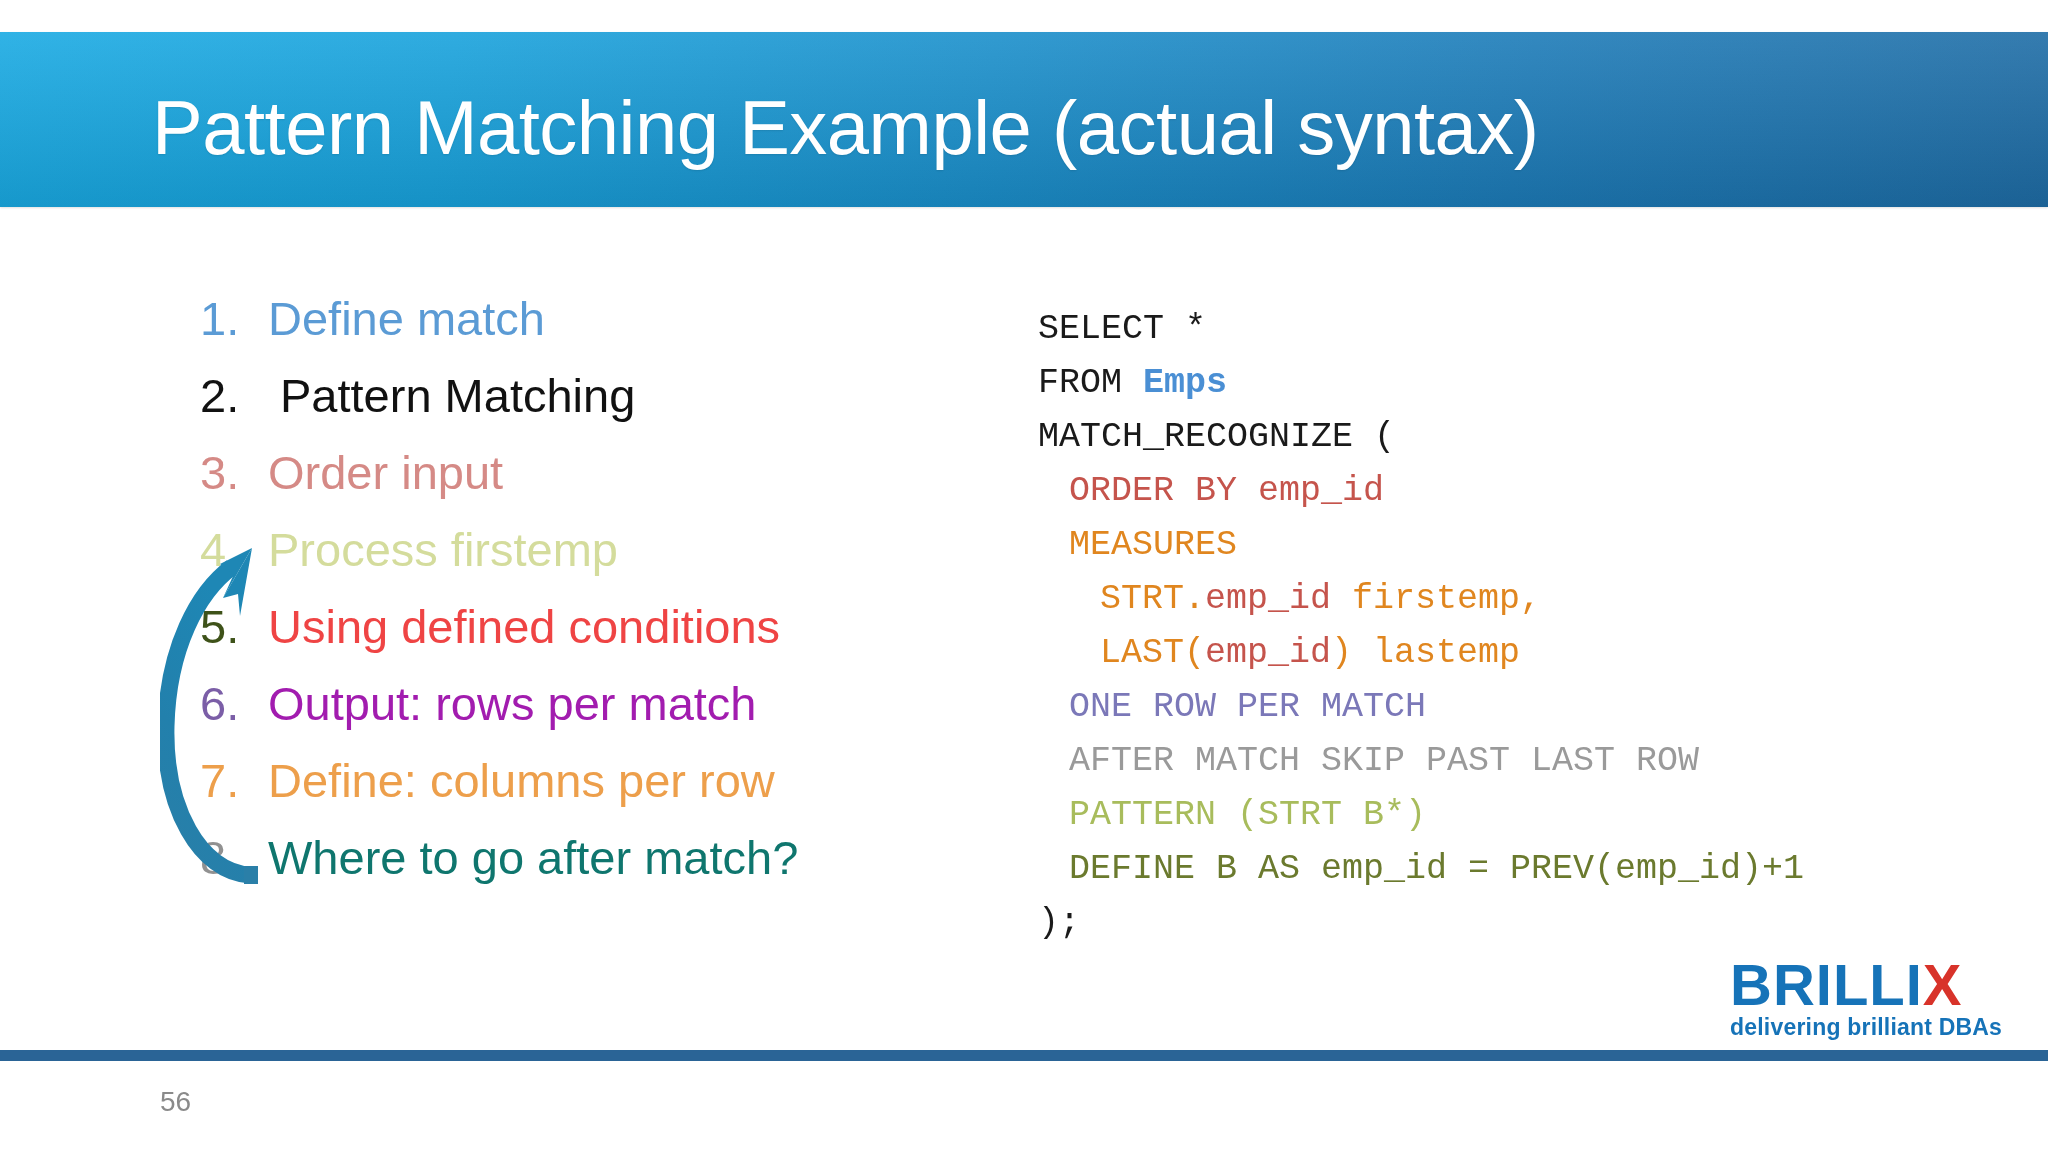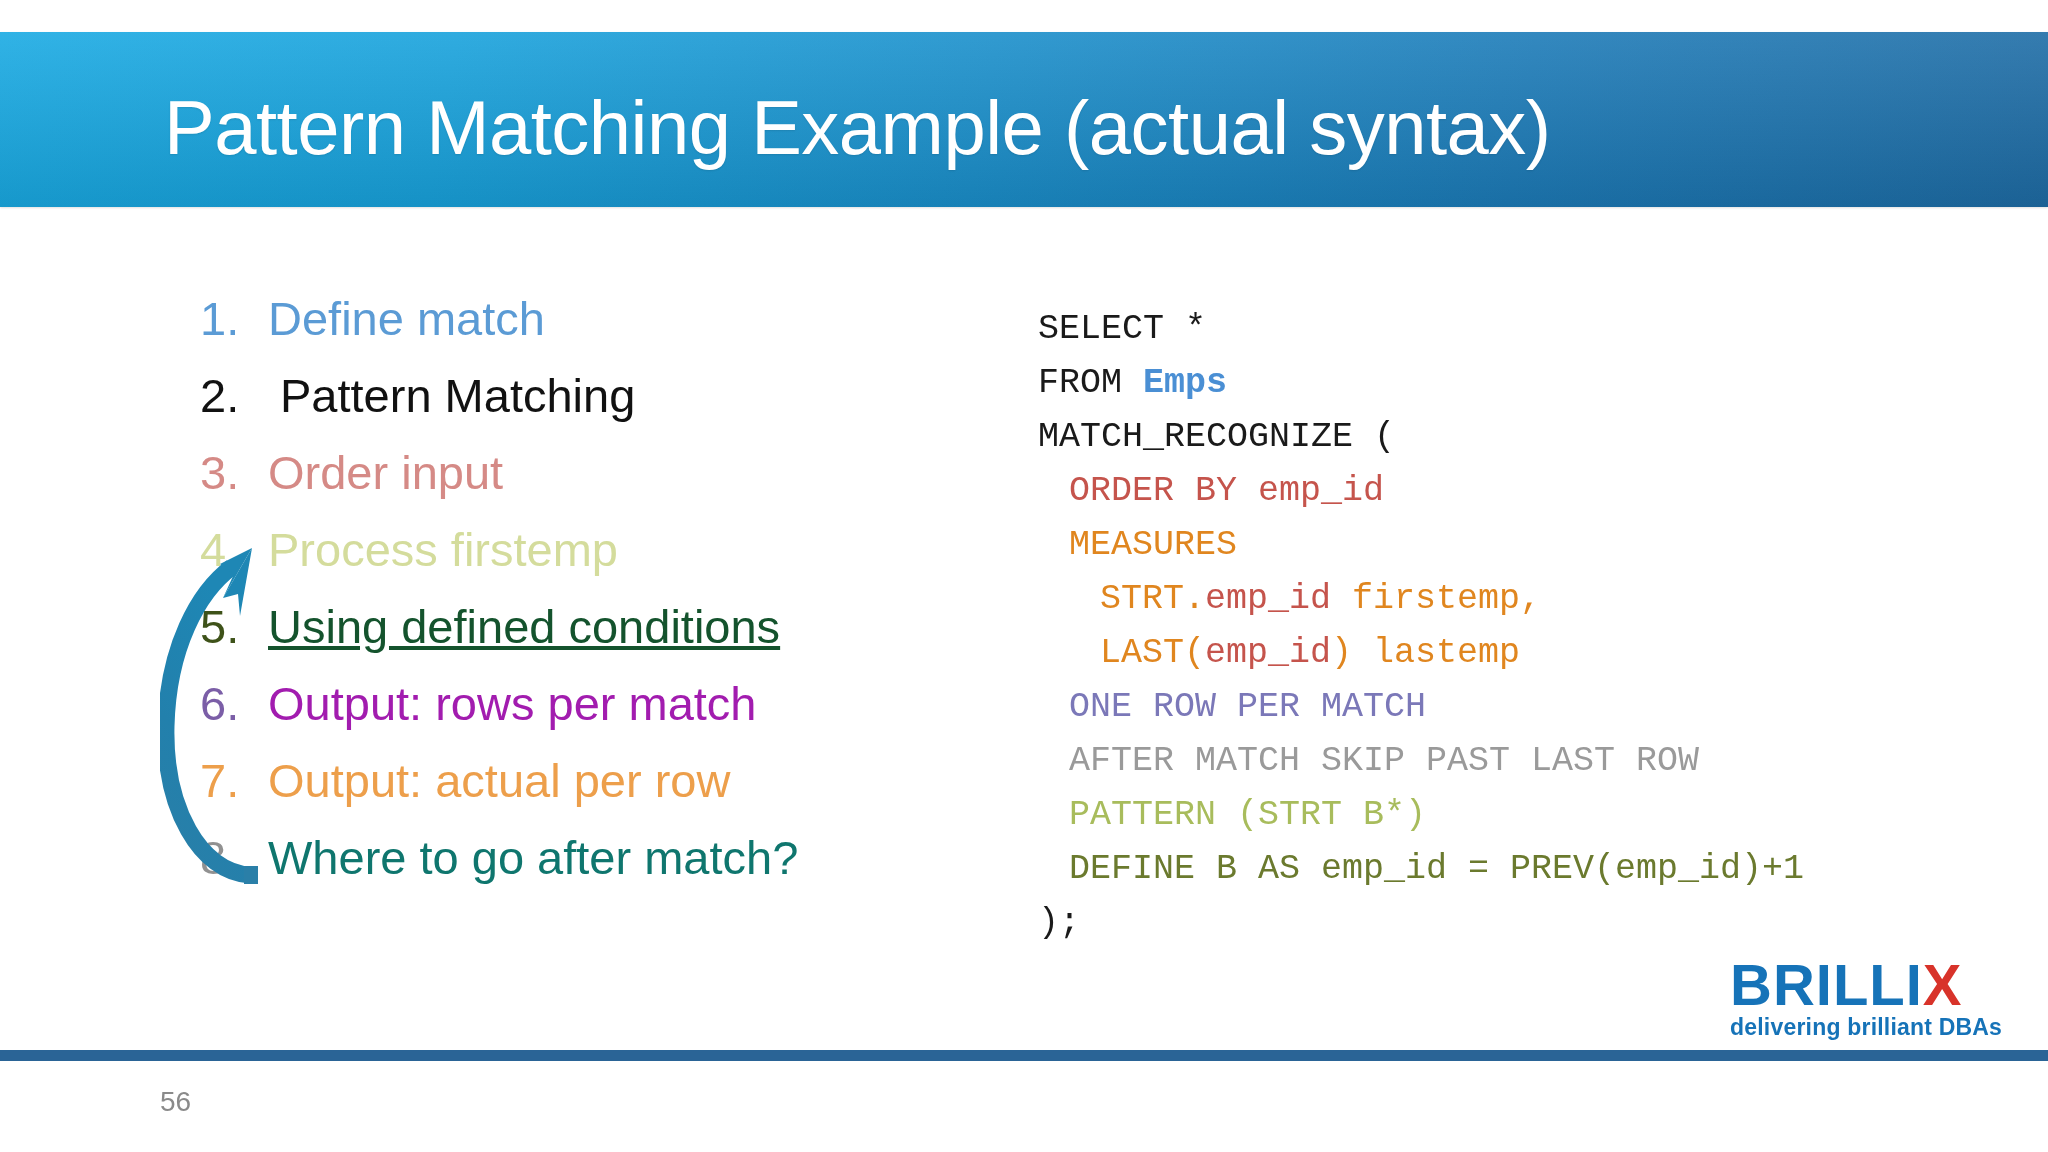--- a/index.html
+++ b/index.html
@@ -16,21 +16,21 @@
     position:absolute;
     left:0; top:32px;
     width:2048px; height:175px;
     background:
       linear-gradient(to bottom, rgba(255,255,255,0.10), rgba(0,0,0,0.10)),
       linear-gradient(100deg, #19AAE3 0%, #18A2DC 22%, #1A8FCB 48%, #1C7BB8 74%, #1E6CA5 100%);
     box-shadow:0 1px 2px rgba(0,0,0,0.12);
   }
   .slide-title{
     position:absolute;
-    left:164px; top:50px;
+    left:152px; top:50px;
     font-size:76px;
     line-height:92px;
     color:#ffffff;
     font-weight:400;
     letter-spacing:-0.5px;
     white-space:nowrap;
     text-shadow:0 1px 2px rgba(0,0,0,0.10);
   }
 
   
@@ -134,29 +134,29 @@
     <div class="list-item">
       <span class="li-num" style="color: rgb(213, 138, 134);">3.</span>
       <span class="li-label" style="color: rgb(213, 138, 134);">Order input</span>
     </div>
     <div class="list-item">
       <span class="li-num" style="color: rgb(212, 220, 156);">4.</span>
       <span class="li-label" style="color: rgb(212, 220, 156);">Process firstemp</span>
     </div>
     <div class="list-item">
       <span class="li-num" style="color: rgb(62, 82, 25);">5.</span>
-      <span class="li-label" style="color: #14532d; text-decoration: underline;">Using defined conditions</span>
+      <span class="li-label" style="color: #ef4444;">Using defined conditions</span>
     </div>
     <div class="list-item">
       <span class="li-num" style="color: rgb(123, 94, 167);">6.</span>
       <span class="li-label" style="color: #a21caf;">Output: rows per match</span>
     </div>
     <div class="list-item">
       <span class="li-num" style="color: rgb(237, 159, 75);">7.</span>
-      <span class="li-label" style="color: rgb(237, 159, 75);">Output: actual per row</span>
+      <span class="li-label" style="color: rgb(237, 159, 75);">Define: columns per row</span>
     </div>
     <div class="list-item">
       <span class="li-num" style="color: rgb(145, 145, 145);">8.</span>
       <span class="li-label" style="color: #0f766e;">Where to go after match?</span>
     </div>
   </div>
 
 <div class="curve-arrow">
   <svg width="120" height="360" viewBox="0 0 120 360" xmlns="http://www.w3.org/2000/svg">
     <defs>

